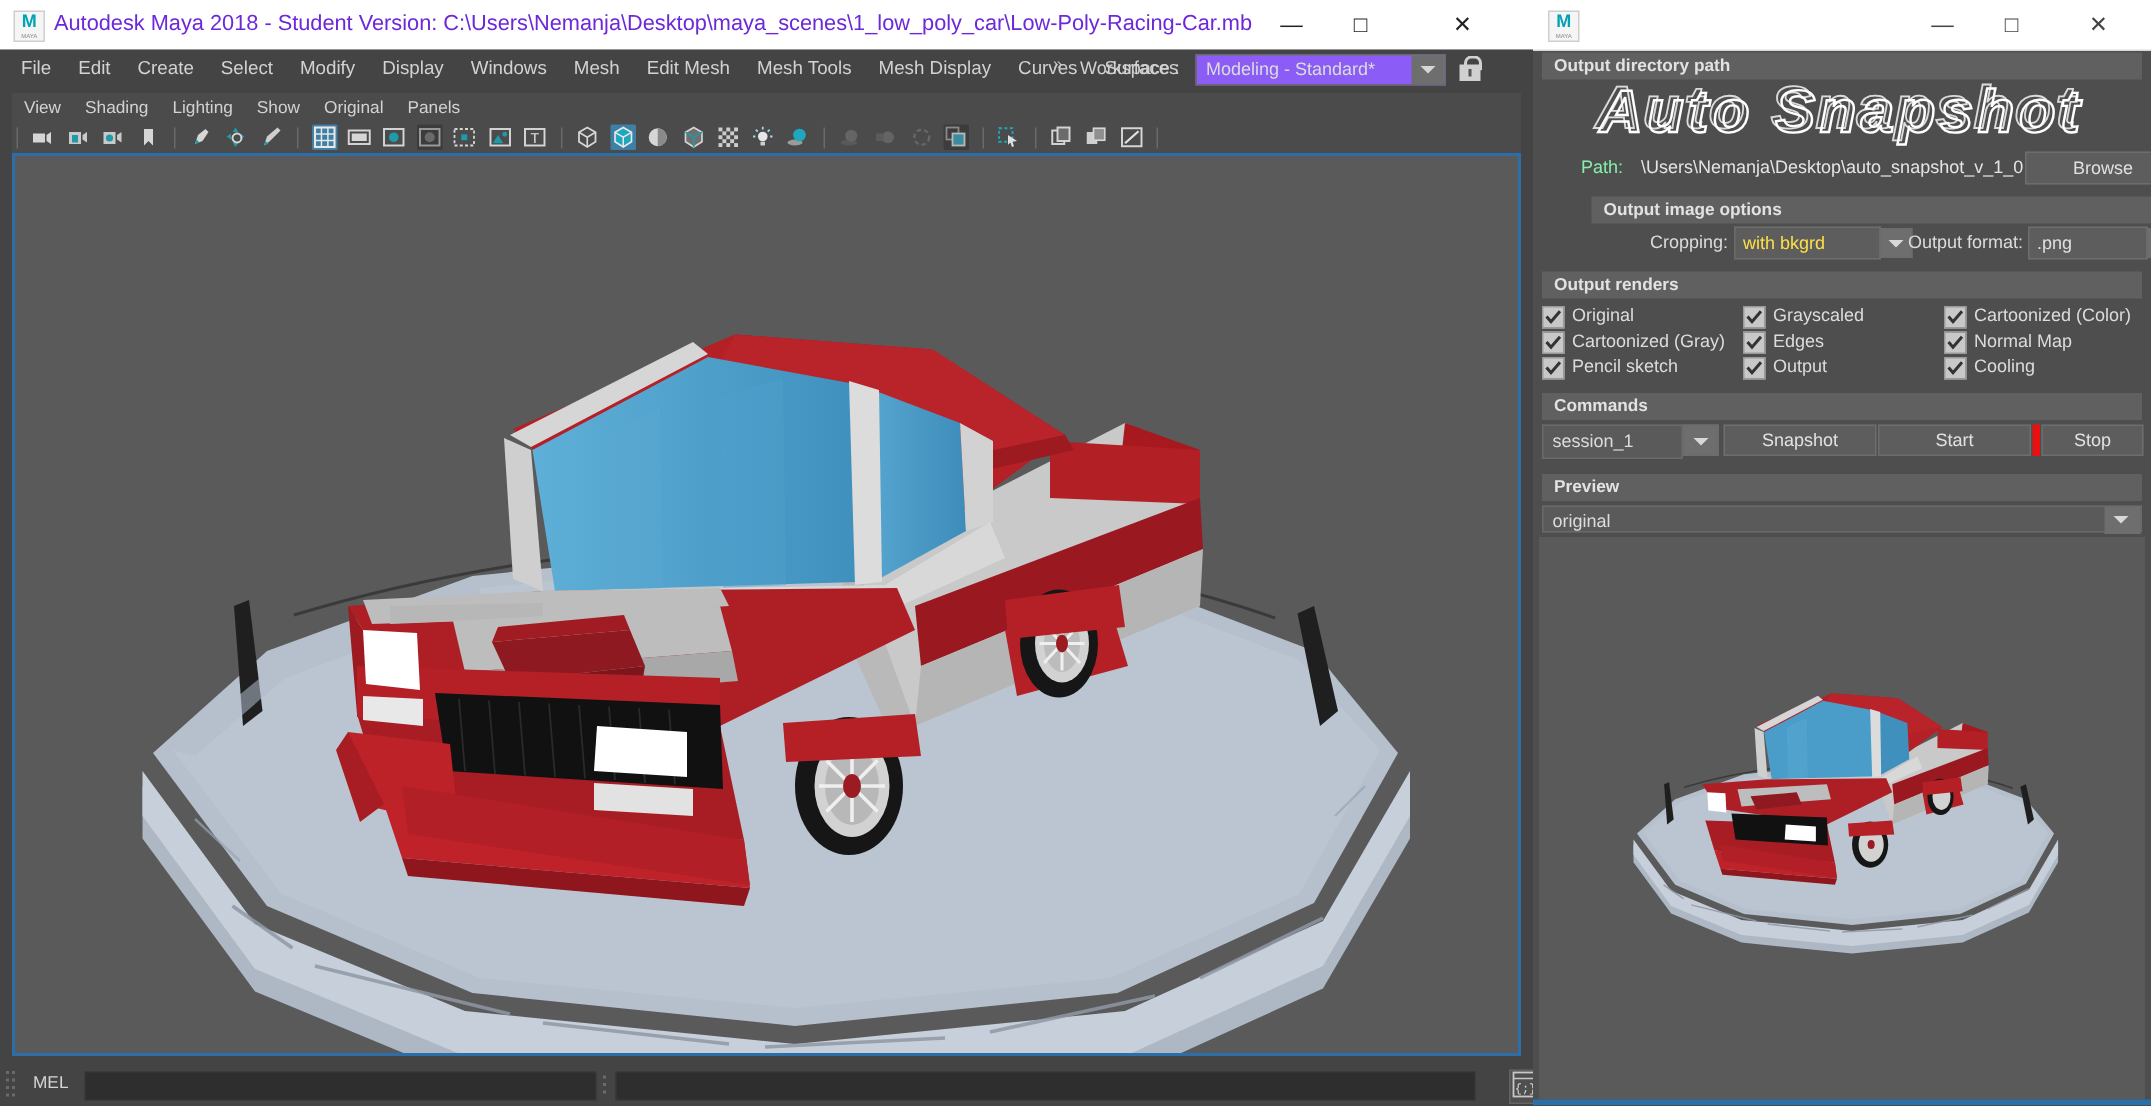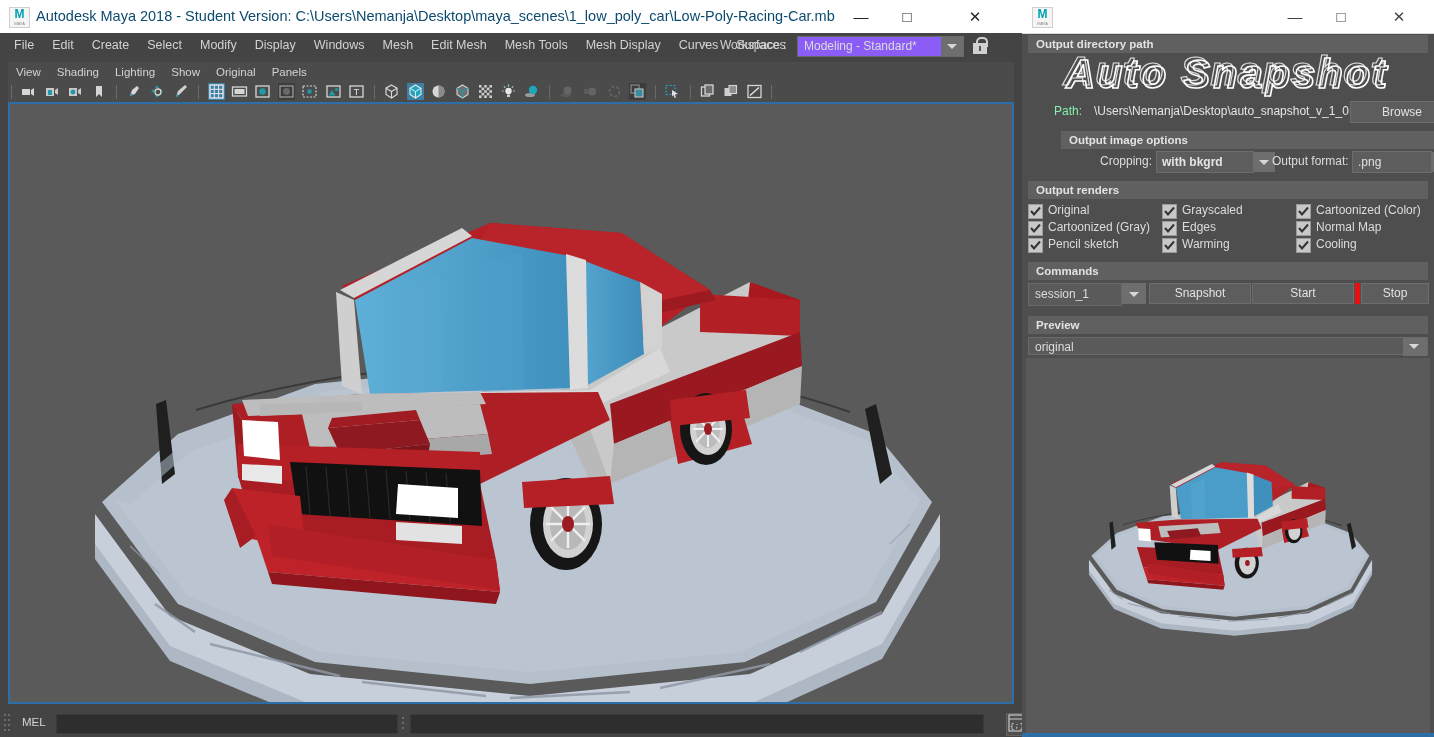--- a/index.html
+++ b/index.html
@@ -5,21 +5,21 @@
   html,body{margin:0;padding:0;background:#3a3a3a;}
   body{width:1434px;height:737px;overflow:hidden;font-family:"Liberation Sans",sans-serif;}
   #root{position:relative;width:1434px;height:737px;}
 
   
   #maya{position:absolute;left:0;top:0;width:1022px;height:737px;background:#444;}
   #maya-titlebar{position:absolute;left:0;top:0;width:1022px;height:33px;background:#fff;border-bottom:1px solid #d8d8d8;}
   #maya-logo{position:absolute;left:9px;top:7px;width:19px;height:19px;background:#f5f5f5;border:1px solid #cfcfcf;}
   #maya-logo .m{position:absolute;left:0;top:0;width:19px;height:13px;color:#00a2b3;font-size:12px;font-weight:bold;text-align:center;line-height:13px;font-family:"Liberation Sans",sans-serif;}
   #maya-logo .sub{position:absolute;left:0;bottom:0;width:19px;height:6px;font-size:4px;color:#888;text-align:center;line-height:6px;}
-  #maya-title{position:absolute;left:36px;top:0;height:33px;line-height:33px;font-size:14.5px;color:#0c4a6e;white-space:nowrap;}
+  #maya-title{position:absolute;left:36px;top:0;height:33px;line-height:33px;font-size:14.5px;color:#6d28d9;white-space:nowrap;}
   .wbtn{position:absolute;top:0;width:46px;height:33px;line-height:33px;text-align:center;font-size:15px;color:#222;}
   #maya-min{right:138px;}
   #maya-max{right:92px;}
   #maya-close{right:24px;width:46px;}
 
   #maya-menubar{position:absolute;left:0;top:33px;width:1022px;height:25px;background:#444;}
   .mmenu{position:relative;display:inline-block;height:25px;line-height:25px;padding:0 9px;font-size:12.5px;color:#d2d2d2;}
   #maya-menubar .inner{position:absolute;left:5px;top:0;white-space:nowrap;}
 
   #workspace-area{position:absolute;right:0;top:33px;width:320px;height:25px;}
@@ -75,21 +75,21 @@
 
   #path-row{position:absolute;left:0;top:100px;width:412px;height:22px;}
   #path-label{position:absolute;left:32px;top:0;height:22px;line-height:22px;font-size:12px;color:#86efac;}
   #path-value{position:absolute;left:72px;top:0;height:22px;line-height:22px;font-size:12px;color:#e4e4e4;white-space:nowrap;}
   #browse-btn{position:absolute;left:328px;top:1px;width:102px;height:20px;background:#5d5d5d;border:1px solid #6d6d6d;}
   #browse-btn span{display:block;text-align:center;line-height:20px;font-size:12px;color:#e0e0e0;}
 
   #crop-row{position:absolute;left:0;top:151px;width:412px;height:20px;}
   #crop-label{position:absolute;left:78px;top:0;height:20px;line-height:20px;font-size:12px;color:#dcdcdc;}
   #crop-combo{position:absolute;left:134px;top:0;width:96px;height:20px;background:#5d5d5d;border:1px solid #6c6c6c;}
-  #crop-combo .txt{position:absolute;left:5px;top:0;height:20px;line-height:20px;font-size:12px;color:#e5e5e5;font-weight:bold;}
+  #crop-combo .txt{position:absolute;left:5px;top:0;height:20px;line-height:20px;font-size:12px;color:#fde047;}
   .cbarrow{position:absolute;right:-22px;top:0;width:22px;height:20px;background:#6e6e6e;border:1px solid #6c6c6c;box-sizing:border-box;}
   .cbarrow i{position:absolute;left:5px;top:7px;border-left:5px solid transparent;border-right:5px solid transparent;border-top:5px solid #d8d8d8;}
   #fmt-label{position:absolute;left:250px;top:0;height:20px;line-height:20px;font-size:12px;color:#dcdcdc;}
   #fmt-combo{position:absolute;left:330px;top:0;width:78px;height:20px;background:#5d5d5d;border:1px solid #6c6c6c;}
   #fmt-combo .txt{position:absolute;left:5px;top:0;height:20px;line-height:20px;font-size:12px;color:#e0e0e0;}
 
   .ckrow{position:absolute;height:17px;}
   .ck{position:absolute;left:0;top:2px;width:13px;height:13px;background:#c8c8c8;border:1px solid #9a9a9a;}
   .ck svg{position:absolute;left:1px;top:1px;}
   .cklabel{position:absolute;left:20px;top:0;height:17px;line-height:17px;font-size:12px;color:#dcdcdc;white-space:nowrap;}
@@ -595,21 +595,21 @@
             </svg>
           </span>
           <span class="cklabel">Pencil sketch</span>
         </div>
         <div class="ckrow" style="left: 140px; top: 236px;">
           <span class="ck">
             <svg width="11" height="11">
               <polyline points="1,5 4,8.5 10,1.5" fill="none" stroke="#333" stroke-width="2"></polyline>
             </svg>
           </span>
-          <span class="cklabel">Warming</span>
+          <span class="cklabel">Output</span>
         </div>
         <div class="ckrow" style="left: 274px; top: 236px;">
           <span class="ck">
             <svg width="11" height="11">
               <polyline points="1,5 4,8.5 10,1.5" fill="none" stroke="#333" stroke-width="2"></polyline>
             </svg>
           </span>
           <span class="cklabel">Cooling</span>
         </div>
       </div>

